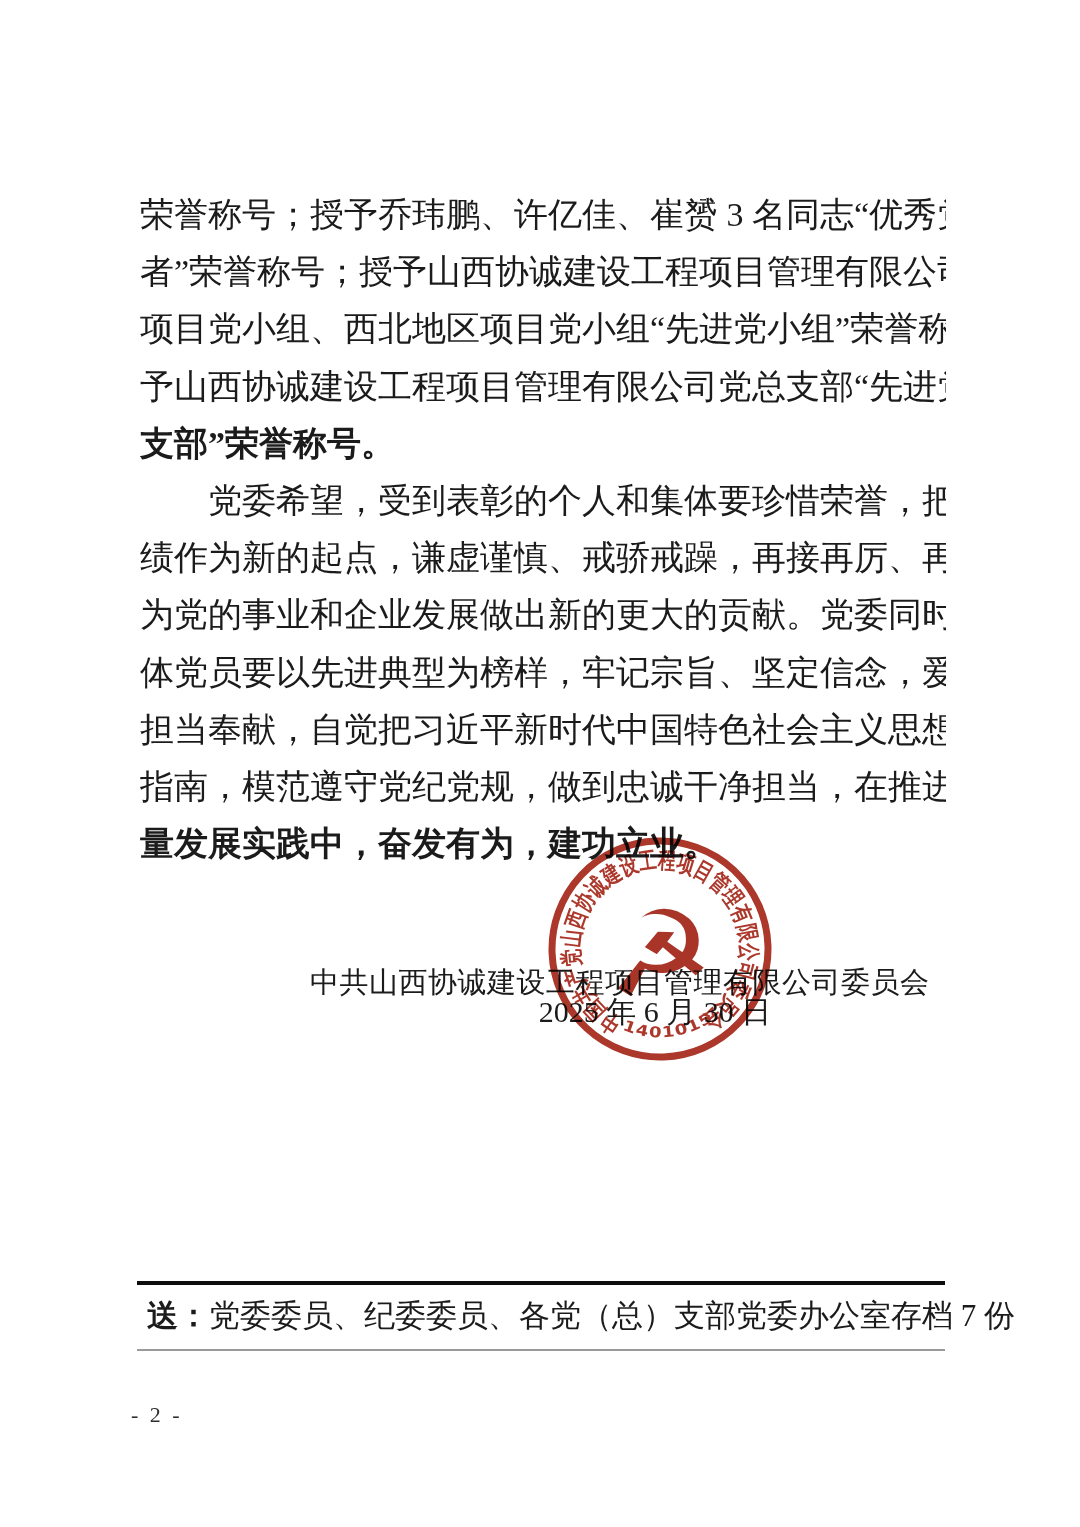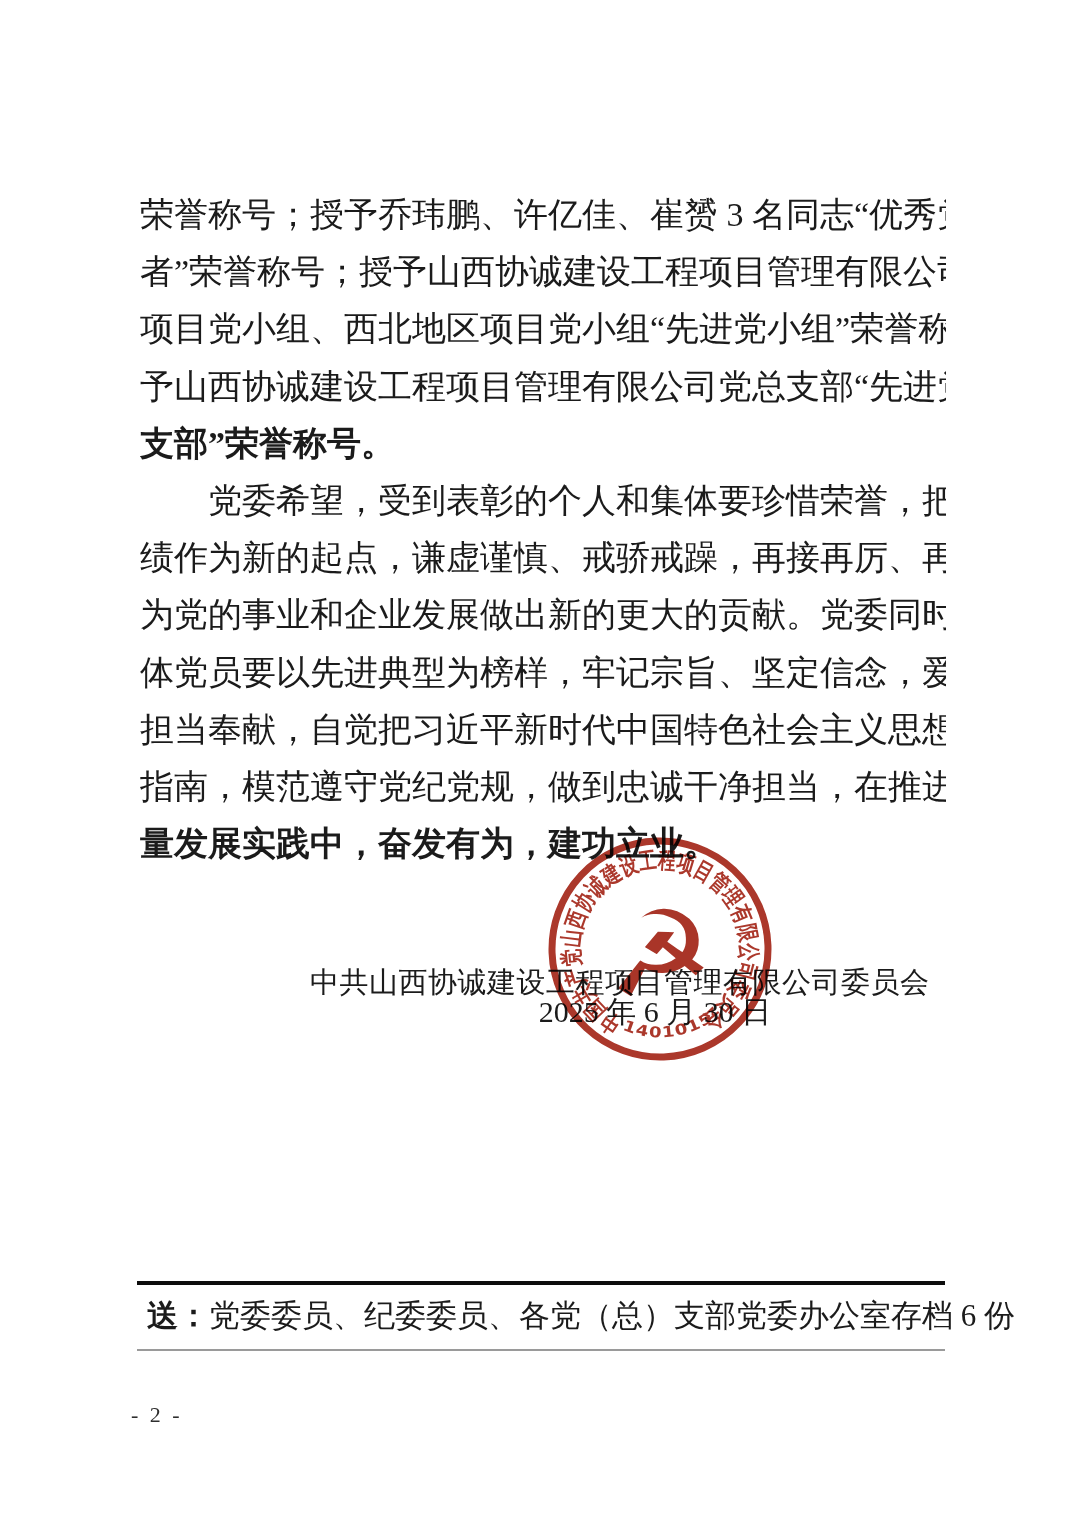--- a/index.html
+++ b/index.html
@@ -163,19 +163,19 @@
       </text>
       <text class="emblem-glyph" x="117" y="122" text-anchor="middle" dominant-baseline="central">☭</text>
     </svg>
   </div>
 
   <div class="rule-thick"></div>
   <div class="footer-row">
     <div class="footer-left">
       <span class="send-label">送：</span><span>党委委员、纪委委员、各党（总）支部</span>
     </div>
-    <div class="footer-right">党委办公室存档 6 份</div>
+    <div class="footer-right">党委办公室存档 7 份</div>
   </div>
   <div class="rule-thin"></div>
 
   <div class="page-number">- 2 -</div>
 
 </div>
 
 </body></html>

